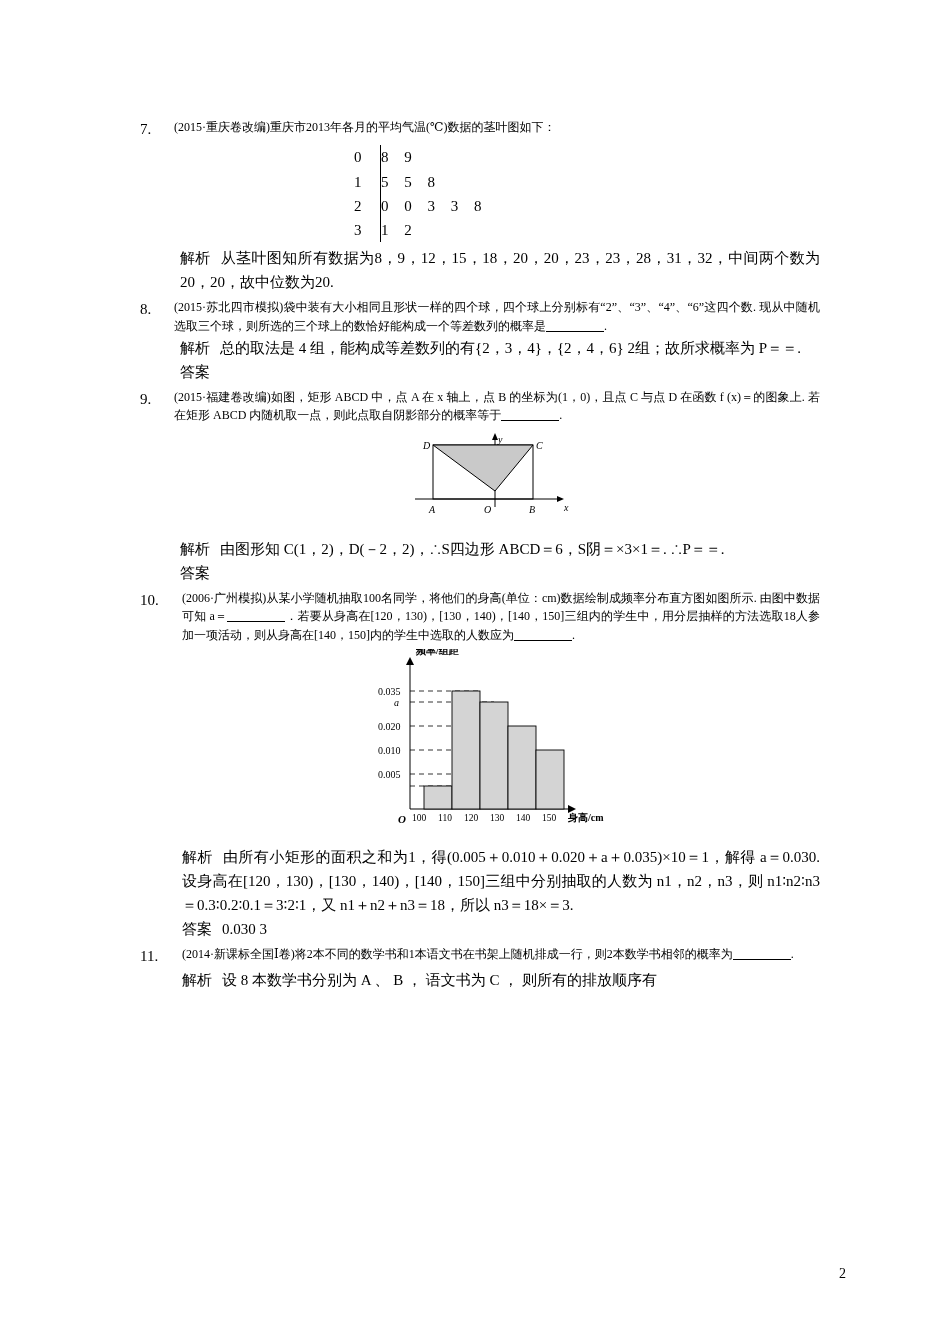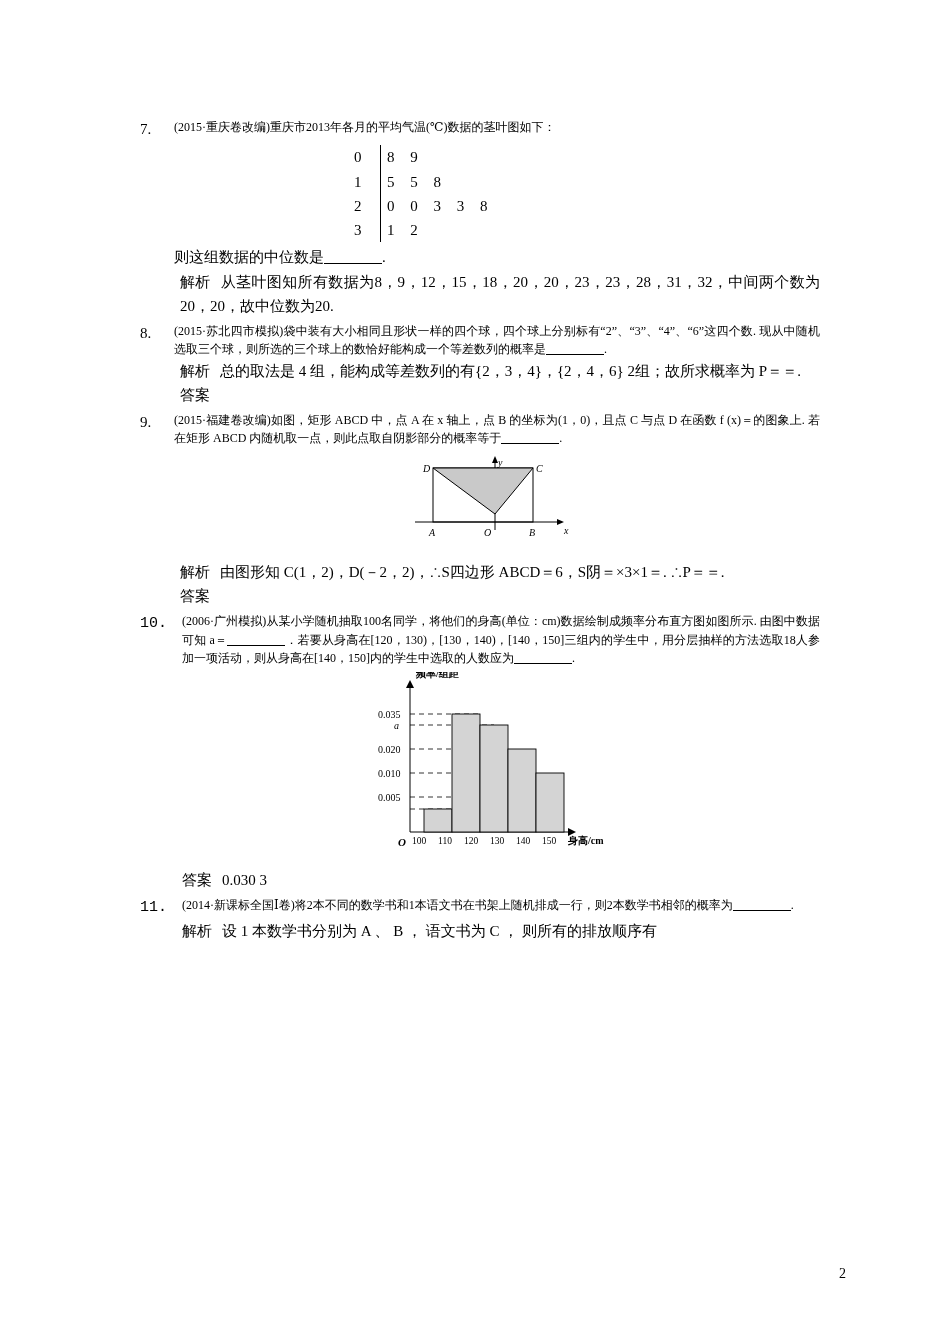--- a/index.html
+++ b/index.html
@@ -38,21 +38,20 @@
   }
   .qnum {
     width: 34px;
     flex: 0 0 34px;
     text-align: left;
     font-size: 15px;
   }
   .qnum.wide {
     width: 42px;
     flex: 0 0 42px;
-    font-family: Liberation Mono, monospace;
   }
   .qbody {
     flex: 1;
     font-size: 12px;
     line-height: 1.55;
     text-align: justify;
   }
   .indent {
     margin-left: 34px;
     font-size: 15px;
@@ -84,21 +83,21 @@
   }
   .slrow {
     display: flex;
   }
   .slstem {
     width: 26px;
     text-align: left;
   }
   .slbar {
     border-left: 1px solid #000;
-    padding-left: 6px;
+    padding-left: 0;
     letter-spacing: 6px;
   }
   
   .fig-rect {
     position: relative;
     height: 96px;
     margin: 6px 0 10px 0;
   }
   
   .fig-hist {
@@ -140,23 +139,20 @@
         <div class="slrow">
           <div class="slstem">2</div>
           <div class="slbar">0 0 3 3 8</div>
         </div>
         <div class="slrow">
           <div class="slstem">3</div>
           <div class="slbar">1 2</div>
         </div>
       </div>
 
-      <div class="indent">
-        <span>则这组数据的中位数是</span><span class="blank"></span><span>.</span>
-      </div>
 
       <div class="sol">
         <span class="lbl">解析</span><span>从茎叶图知所有数据为8，9，12，15，18，20，20，23，23，28，31，32，中间两个数为20，20，故中位数为20.</span>
       </div>
     </div>
 
     <div class="q">
       <div class="qline">
         <div class="qnum">8.</div>
         <div class="qbody">
@@ -255,32 +251,35 @@
           <text x="376" y="172" font-size="9.5">140</text>
           <text x="402" y="172" font-size="9.5">150</text>
 
           <text x="276" y="5" font-size="10" font-weight="bold">频率/组距</text>
           <text x="428" y="172" font-size="10" font-weight="bold">身高/cm</text>
           <text x="258" y="174" font-size="11" font-style="italic" font-weight="bold">O</text>
         </svg>
       </div>
 
       <div class="sol wide">
+        <span class="lbl">解析</span><span>由所有小矩形的面积之和为1，得(0.005＋0.010＋0.020＋a＋0.035)×10＝1，解得 a＝0.030. 设身高在[120，130)，[130，140)，[140，150]三组中分别抽取的人数为 n1，n2，n3，则 n1∶n2∶n3＝0.3∶0.2∶0.1＝3∶2∶1，又 n1＋n2＋n3＝18，所以 n3＝18×＝3.</span>
+      </div>
+      <div class="sol wide">
         <span class="lbl">答案</span><span>0.030    3</span>
       </div>
     </div>
 
     <div class="q">
       <div class="qline">
         <div class="qnum wide">11.</div>
         <div class="qbody">
           <span>(2014·新课标全国Ⅰ卷)将2本不同的数学书和1本语文书在书架上随机排成一行，则2本数学书相邻的概率为</span><span class="blank"></span><span>.</span>
         </div>
       </div>
       <div class="sol wide">
-        <span class="lbl">解析</span><span>设 1 本数学书分别为 A 、 B ， 语文书为 C ， 则所有的排放顺序有</span>
+        <span class="lbl">解析</span><span>设 8 本数学书分别为 A 、 B ， 语文书为 C ， 则所有的排放顺序有</span>
       </div>
     </div>
 
   </div>
 
   <div class="pagenum">2</div>
 </div>
 
 </body></html>

